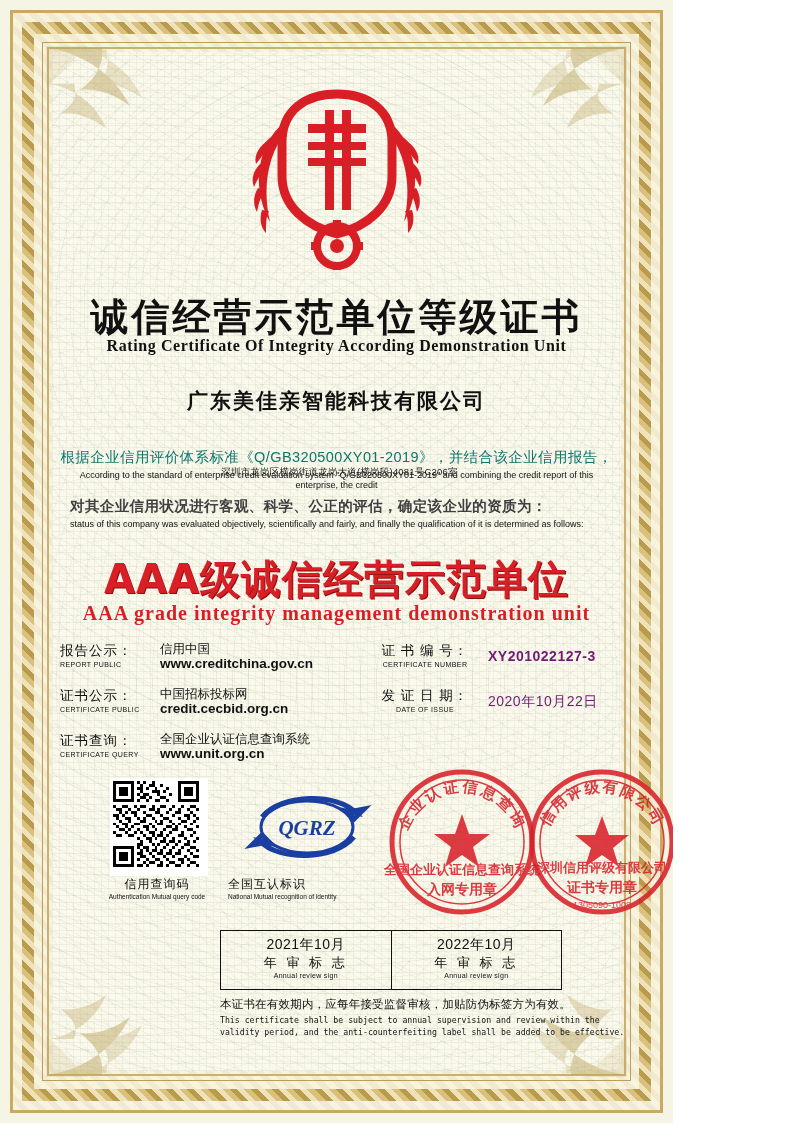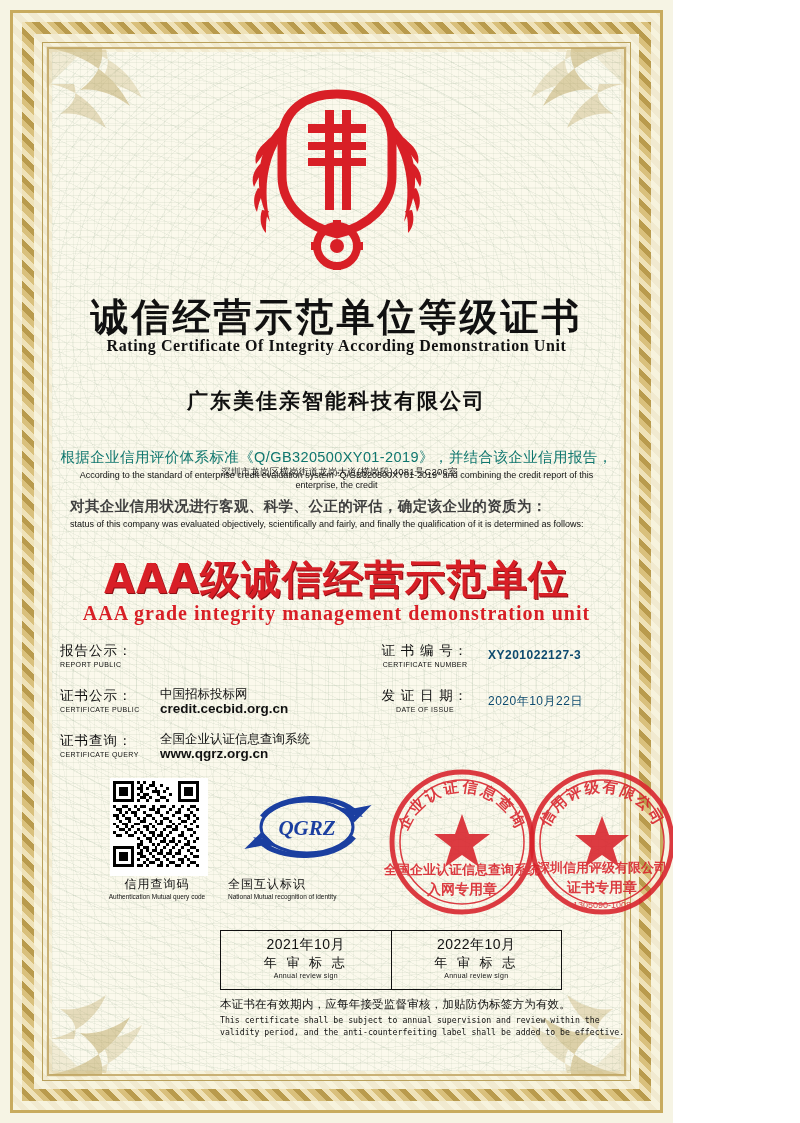--- a/index.html
+++ b/index.html
@@ -102,21 +102,21 @@
   .info{position:absolute;left:8px;top:590px;right:8px;height:110px;}
   .col-l{position:absolute;left:0;top:0;width:290px;}
   .col-r{position:absolute;left:310px;top:0;width:320px;text-align:center;}
   .row{position:relative;margin-bottom:11px;height:34px;}
   .lbl{position:absolute;left:0;top:0;width:96px;}
   .lbl .cn{font-size:13.5px;color:#111;letter-spacing:1px;display:block;}
   .lbl .en{font-size:7px;color:#111;letter-spacing:.4px;display:block;margin-top:1px;}
   .val{position:absolute;left:100px;top:0;}
   .val .l1{font-size:12.5px;color:#111;display:block;line-height:14px;}
   .val .l2{font-family:"Liberation Sans",sans-serif;font-size:13.5px;font-weight:bold;color:#111;display:block;line-height:16px;}
-  .val .single{font-size:12px;color:#0c4a6e;display:block;padding-top:6px;letter-spacing:.5px;}
+  .val .single{font-size:14px;color:#701a75;display:block;padding-top:6px;letter-spacing:.5px;}
   .val .single.b{font-weight:bold;}
   
   .qr{position:absolute;left:58px;top:726px;width:92px;height:92px;background:#fff;padding:3px;}
   .qr svg{display:block;}
   .qr-cap{position:absolute;left:44px;top:824px;width:122px;text-align:center;}
   .qr-cap .cn{font-size:12px;color:#111;letter-spacing:1px;display:block;}
   .qr-cap .en{font-size:6.5px;color:#111;display:block;}
   .qgrz{position:absolute;left:190px;top:735px;width:130px;height:80px;}
   .qgrz-cap{position:absolute;left:176px;top:824px;width:160px;}
   .qgrz-cap .cn{font-size:12px;color:#111;letter-spacing:1px;display:block;}
@@ -247,39 +247,43 @@
     <div class="grade-cn">AAA级诚信经营示范单位</div>
     <div class="grade-en">AAA grade integrity management demonstration unit</div>
 
     <div class="info">
       <div class="col-l">
         <div class="row">
           <div class="lbl">
             <span class="cn">报告公示：</span>
             <span class="en">REPORT PUBLIC</span>
           </div>
+          <div class="val">
+            <span class="l1">信用中国</span>
+            <span class="l2">www.creditchina.gov.cn</span>
+          </div>
         </div>
         <div class="row">
           <div class="lbl">
             <span class="cn">证书公示：</span>
             <span class="en">CERTIFICATE PUBLIC</span>
           </div>
           <div class="val">
             <span class="l1">中国招标投标网</span>
             <span class="l2">credit.cecbid.org.cn</span>
           </div>
         </div>
         <div class="row">
           <div class="lbl">
             <span class="cn">证书查询：</span>
             <span class="en">CERTIFICATE QUERY</span>
           </div>
           <div class="val">
             <span class="l1">全国企业认证信息查询系统</span>
-            <span class="l2">www.qgrz.org.cn</span>
+            <span class="l2">www.unit.org.cn</span>
           </div>
         </div>
       </div>
 
       <div class="col-r">
         <div class="row">
           <div class="lbl" style="width:110px">
             <span class="cn">证 书 编 号：</span>
             <span class="en">CERTIFICATE NUMBER</span>
           </div>

